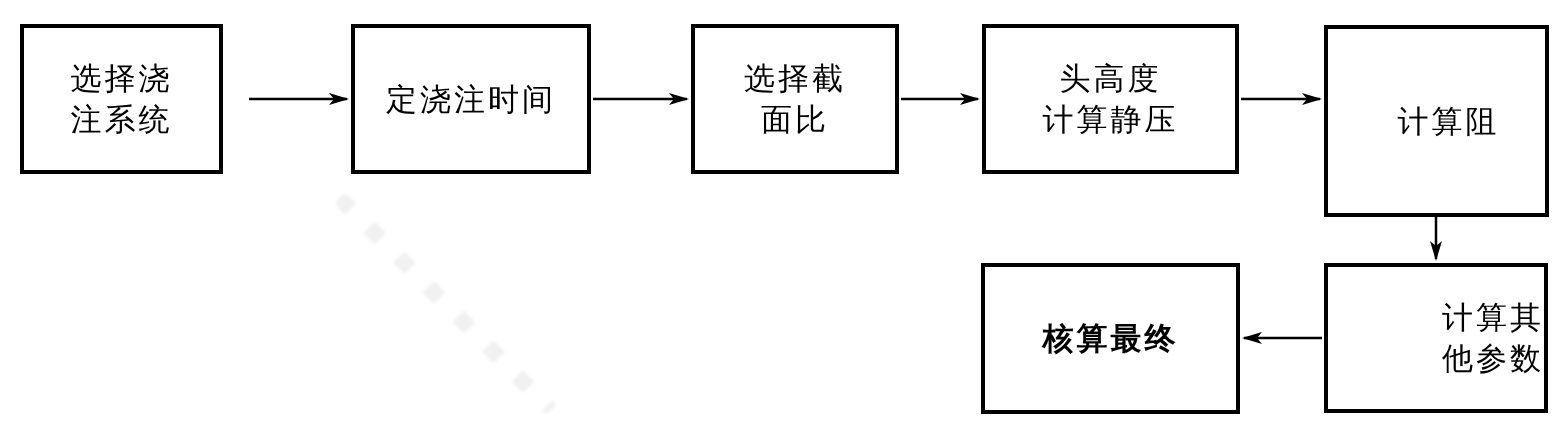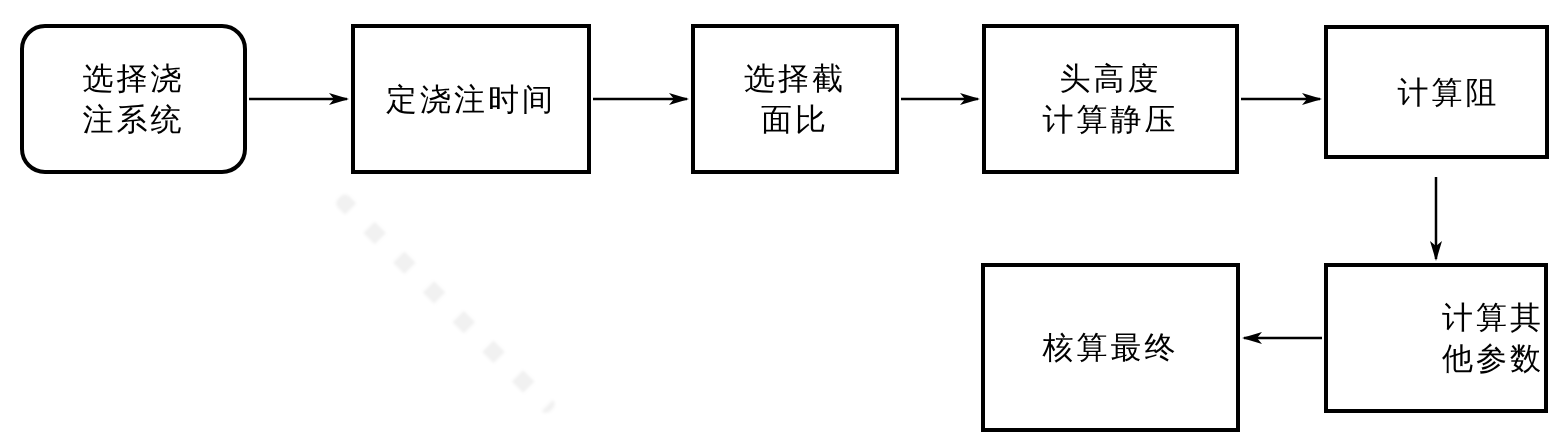--- a/index.html
+++ b/index.html
@@ -35,27 +35,27 @@
     text-align: center;
   }
   .box .line {
     font-size: 31px;
     line-height: 41px;
     color: #000000;
     letter-spacing: 3px;
     white-space: nowrap;
   }
   
-  .b1 { left: 20px;   top: 24px;  width: 227px; height: 150px; border-radius: 25px; }
+  .b1 { left: 20px;   top: 24px;  width: 203px; height: 150px; }
   .b2 { left: 351px;  top: 24px;  width: 240px; height: 150px; }
   .b3 { left: 691px;  top: 24px;  width: 208px; height: 150px; }
   .b4 { left: 982px;  top: 24px;  width: 257px; height: 150px; }
-  .b5 { left: 1324px; top: 25px;  width: 225px; height: 134px; padding-left: 24px; }
+  .b5 { left: 1324px; top: 25px;  width: 225px; height: 192px; padding-left: 24px; }
   .b6 { left: 1324px; top: 263px; width: 224px; height: 150px; align-items: flex-end; }
-  .b7 { left: 981px;  top: 263px; width: 259px; height: 169px; }
+  .b7 { left: 981px;  top: 263px; width: 259px; height: 151px; font-weight: bold; }
   
   .watermark {
     position: absolute;
     left: 345px;
     top: 192px;
     width: 300px;
     height: 16px;
     transform: rotate(45deg);
     transform-origin: 0 0;
     background: repeating-linear-gradient(90deg,

